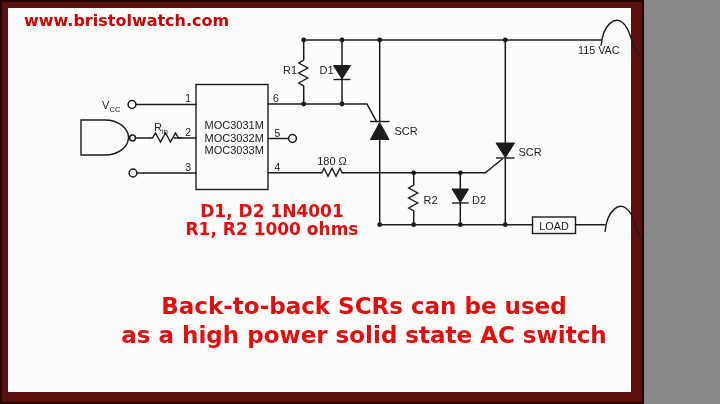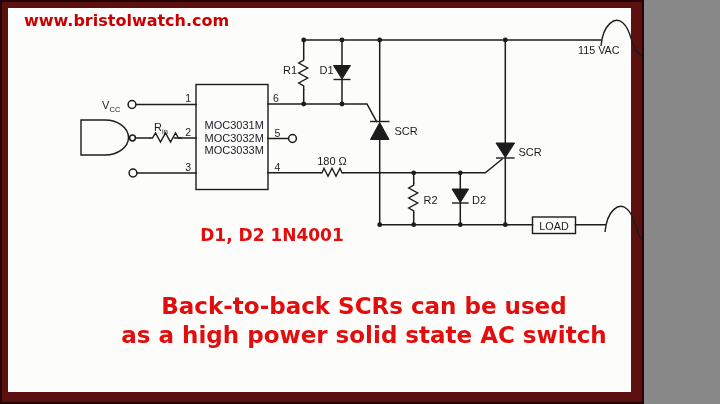--- a/index.html
+++ b/index.html
@@ -1,20 +1,20 @@
 <!DOCTYPE html>
 <html><head>
 <meta charset="utf-8">
 <style>
   html,body{margin:0;padding:0;}
   body{font-family:"DejaVu Sans",sans-serif;background:#888;}
   .frame{position:relative;width:644px;height:404px;background:#5c0f0f;border:2px solid #240303;box-sizing:border-box;overflow:hidden;}
   .content{position:absolute;left:6px;top:6px;right:11px;bottom:10px;background:#fcfcfb;}
   .watermark{position:absolute;left:22px;top:9px;font-size:16px;font-weight:bold;color:#c80000;letter-spacing:0px;}
-  .notes{position:absolute;left:120px;top:200px;width:300px;text-align:center;font-size:17px;font-weight:bold;color:#e20d0d;line-height:18px;margin-top:24px;}
+  .notes{position:absolute;left:120px;top:200px;width:300px;text-align:center;font-size:17px;font-weight:bold;color:#e20d0d;line-height:18px;}
   .caption{position:absolute;left:0;top:290px;width:724px;text-align:center;font-size:23px;font-weight:bold;color:#e20d0d;line-height:29px;}
   svg.circuit{position:absolute;left:0;top:0;width:720px;height:404px;}
   svg.circuit .wire{stroke:#1c1c1c;stroke-width:1.5;fill:none;stroke-linecap:square;}
   svg.circuit .part{stroke:#1c1c1c;stroke-width:1.4;fill:none;}
   svg.circuit .fillpart{fill:#1c1c1c;stroke:#1c1c1c;stroke-width:1;}
   svg.circuit .dot{fill:#1c1c1c;stroke:none;}
   svg.circuit .terminal{fill:#fcfcfb;stroke:#1c1c1c;stroke-width:1.5;}
   svg.circuit text{font-family:"Liberation Sans","DejaVu Sans",sans-serif;font-size:11px;fill:#1c1c1c;}
   svg.circuit text.small{font-size:7.5px;}
   svg.circuit text.pin{font-size:10.5px;}
@@ -127,19 +127,20 @@
     <text x="392.5" y="133">SCR</text>
     <text x="516.5" y="154">SCR</text>
     <text x="421.5" y="202">R2</text>
     <text x="470" y="202">D2</text>
     <text x="576" y="51.5" style="font-size:10.8px">115 VAC</text>
     <text x="552" y="227.5" text-anchor="middle" style="font-size:10.8px">LOAD</text>
   </svg>
 
   <div class="notes">
     <div>D1, D2 1N4001</div>
+    <div>R1, R2 1000 ohms</div>
   </div>
 
   <div class="caption">
     <div>Back-to-back SCRs can be used</div>
     <div>as a high power solid state AC switch</div>
   </div>
 </div>
 
 </body></html>

